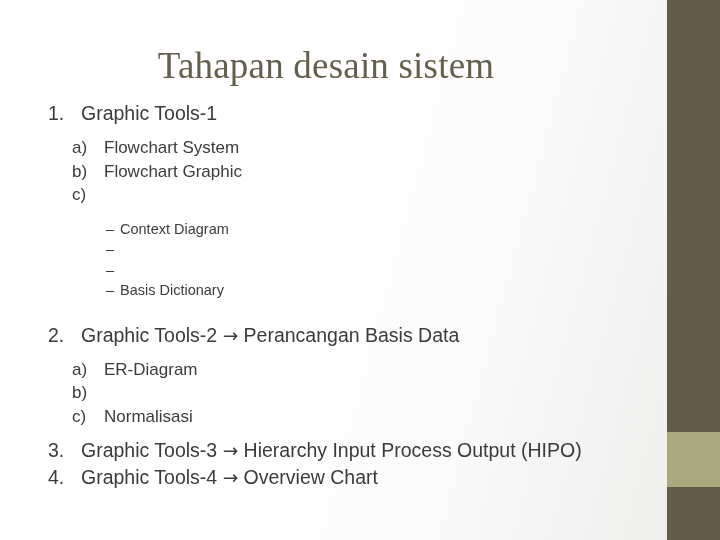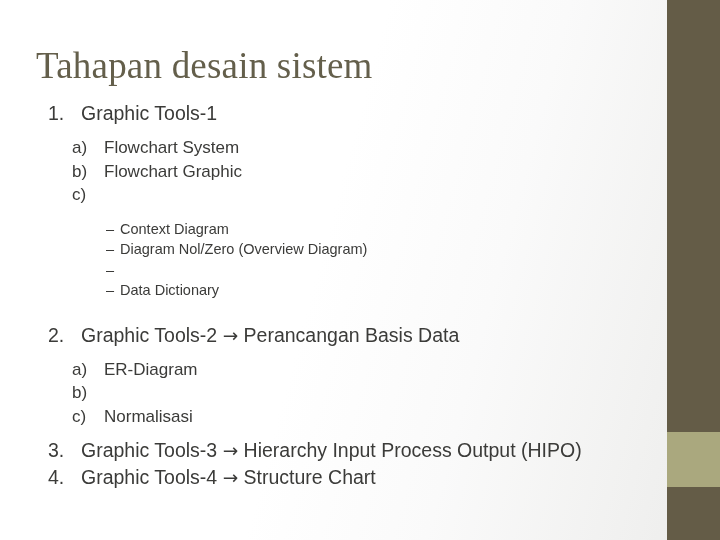--- a/index.html
+++ b/index.html
@@ -113,21 +113,21 @@
 </style>
 </head>
 <body>
 
 <div class="slide">
 
   <div class="band band-top" style="background: rgb(100, 92, 71);"></div>
   <div class="band band-mid" style="background: rgb(170, 168, 126);"></div>
   <div class="band band-bottom" style="background: rgb(100, 92, 71);"></div>
 
-  <div class="slide-title" style="color: rgb(100, 95, 75);">Tahapan desain sistem</div>
+  <div class="slide-title" style="color: rgb(100, 95, 75); text-align: center;">Tahapan desain sistem</div>
 
   <div class="body-list" style="color: rgb(59, 59, 57);">
 
     <div class="li lvl1">
       <span class="marker">1.</span>
       <span class="li-text">Graphic Tools-1</span>
     </div>
 
     <div class="gap-sm"></div>
 
@@ -144,28 +144,27 @@
     </div>
 
     <div class="gap-lg"></div>
 
     <div class="li lvl3">
       <span class="marker">–</span>
       <span class="li-text">Context Diagram</span>
     </div>
     <div class="li lvl3">
       <span class="marker">–</span>
-      <span class="li-text">Diagram Nol/Zero (Overview Diagram)</span>
     </div>
     <div class="li lvl3">
       <span class="marker">–</span>
     </div>
     <div class="li lvl3">
       <span class="marker">–</span>
-      <span class="li-text">Data Dictionary</span>
+      <span class="li-text">Basis Dictionary</span>
     </div>
 
     <div class="gap-md"></div>
 
     <div class="li lvl1">
       <span class="marker">2.</span>
       <span class="li-text"><span>Graphic Tools-2 </span><span class="arrow">→</span><span> Perancangan Basis Data</span></span>
     </div>
 
     <div class="gap-sm"></div>
@@ -184,17 +183,17 @@
 
     <div class="gap-sm"></div>
 
     <div class="li lvl1">
       <span class="marker">3.</span>
       <span class="li-text"><span>Graphic Tools-3 </span><span class="arrow">→</span><span> Hierarchy Input Process Output (HIPO)</span></span>
     </div>
 
     <div class="li lvl1">
       <span class="marker">4.</span>
-      <span class="li-text"><span>Graphic Tools-4 </span><span class="arrow">→</span><span> Structure Chart</span></span>
+      <span class="li-text"><span>Graphic Tools-4 </span><span class="arrow">→</span><span> Overview Chart</span></span>
     </div>
 
   </div>
 </div>
 
 </body></html>

